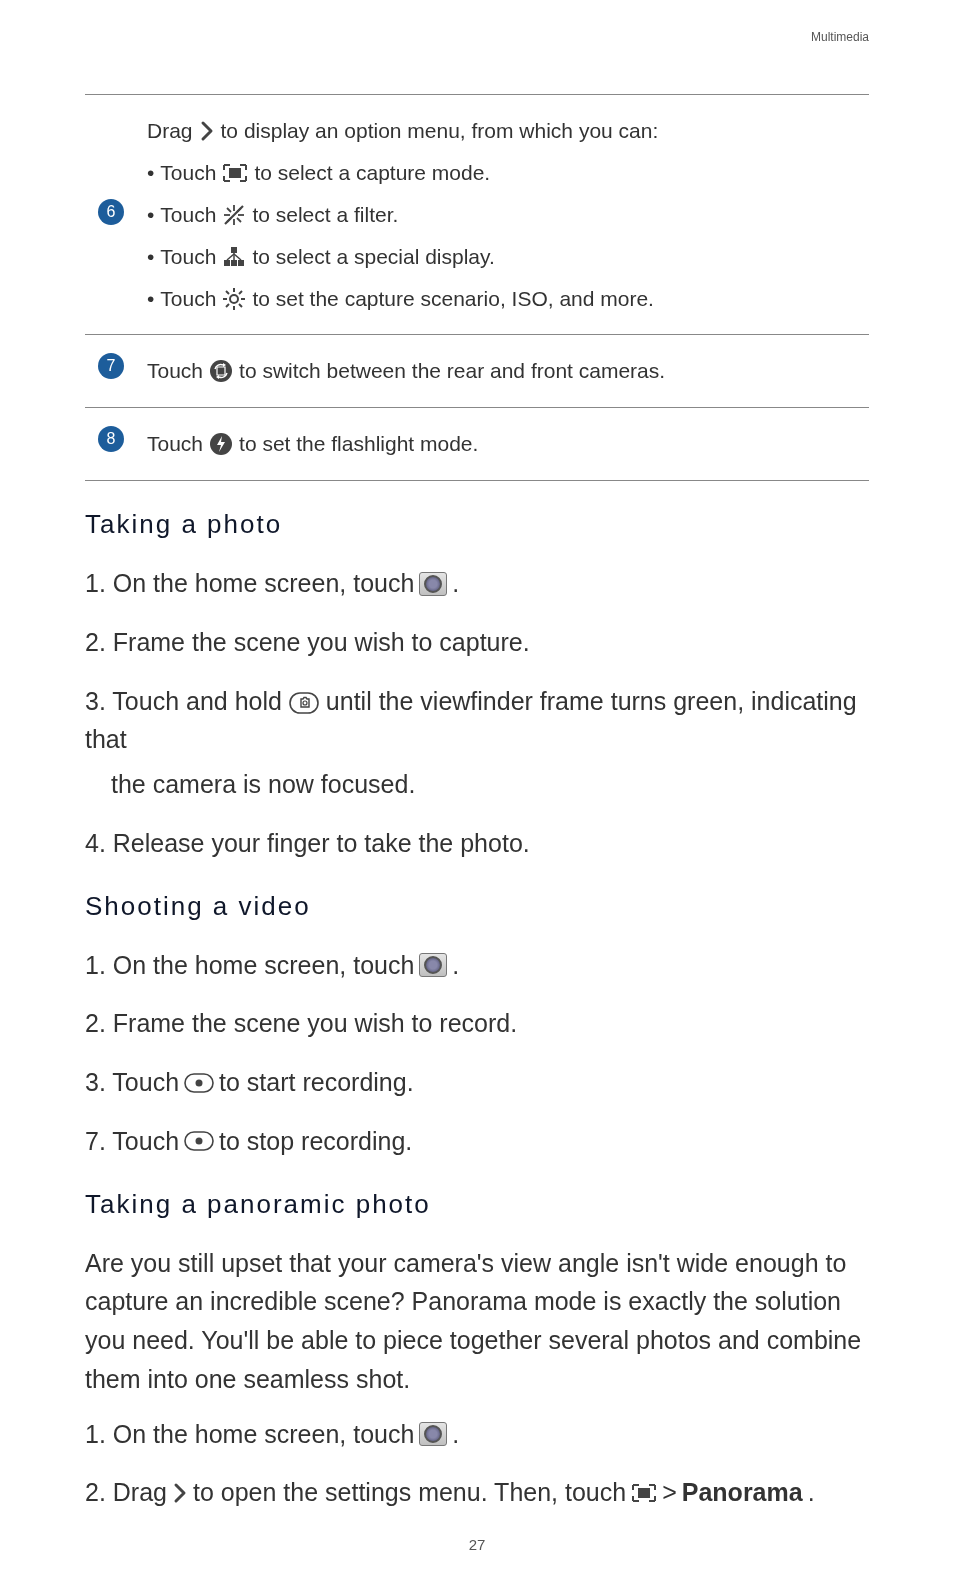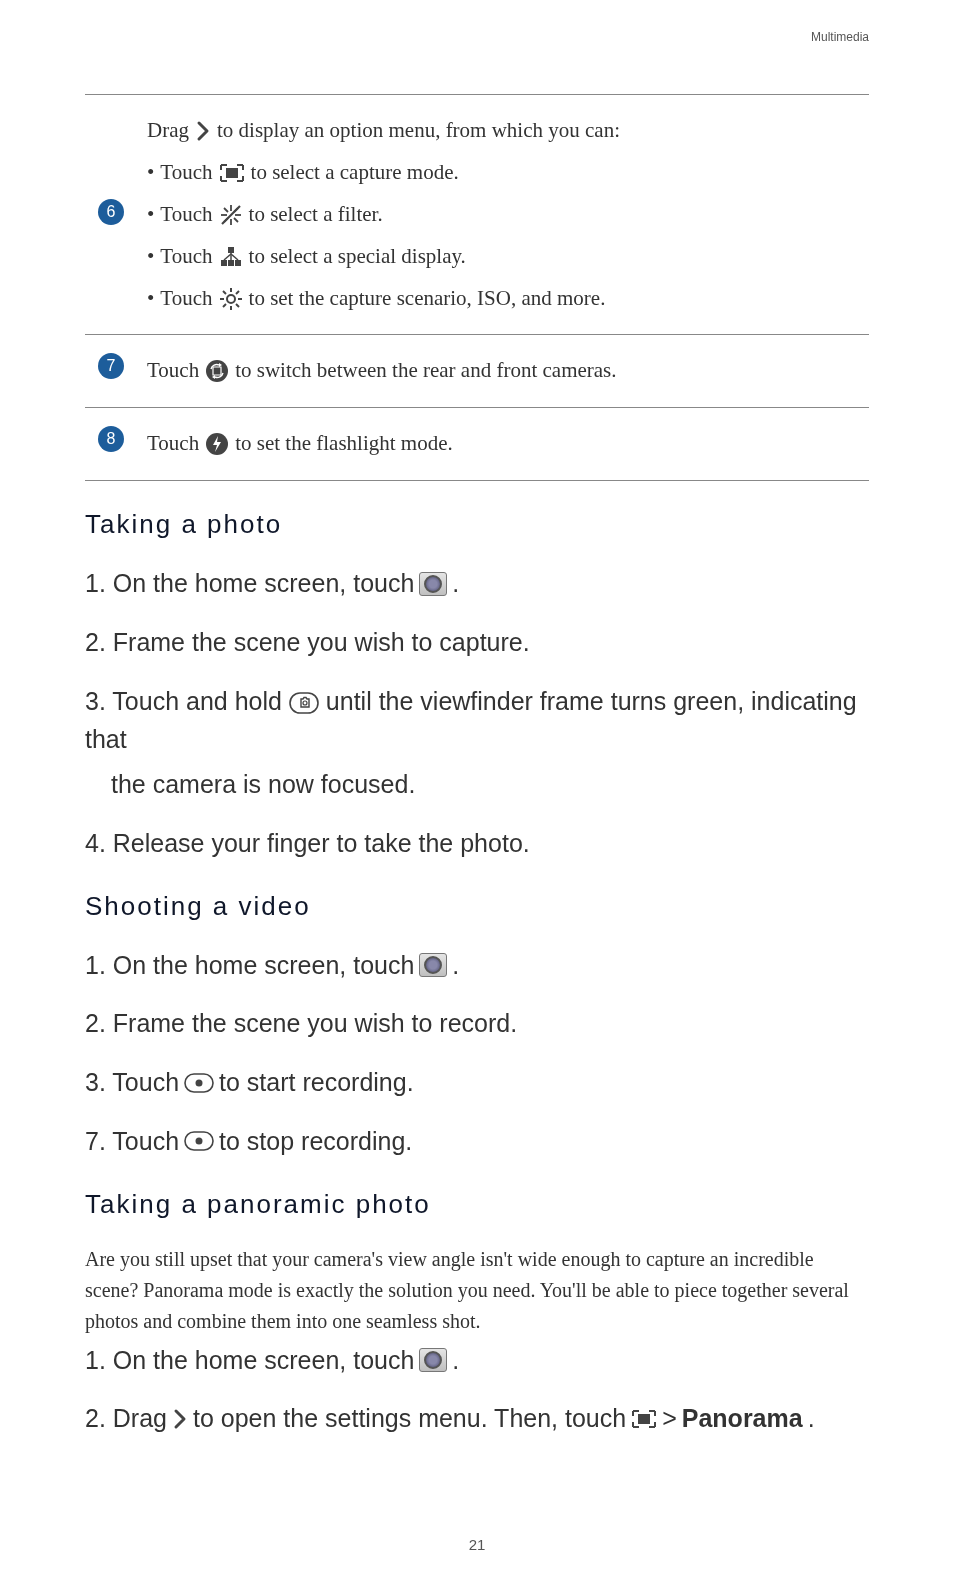--- a/index.html
+++ b/index.html
@@ -58,42 +58,40 @@
       color: #333;
       line-height: 1.9;
       padding-left: 10px;
     }
     .bullet-line {
       display: flex;
       align-items: center;
       flex-wrap: wrap;
       gap: 6px;
       margin: 2px 0;
-      font-family: Liberation Serif, serif;
     }
     .inline-icon {
       display: inline-flex;
       align-items: center;
       justify-content: center;
       vertical-align: middle;
     }
     .section-heading {
       color: #0f172a;
       font-size: 26px;
       font-weight: 400;
       margin-top: 28px;
       margin-bottom: 24px;
       letter-spacing: 2px;
     }
     .body-p {
-      font-size: 20px;
+      font-size: 25px;
       color: #333;
       line-height: 1.55;
-      margin-bottom: 4px;
-      font-family: Liberation Serif, serif;
+      margin-bottom: 16px;
     }
     .step-line {
       font-size: 25px;
       color: #333;
       line-height: 1.55;
       margin-bottom: 20px;
       display: flex;
       flex-wrap: wrap;
       align-items: center;
       gap: 5px;
@@ -350,13 +348,13 @@
     <svg width="26" height="20" viewBox="0 0 26 20">
         <path d="M2 2 L8 2 M2 2 L2 7 M24 2 L18 2 M24 2 L24 7 M2 18 L8 18 M2 18 L2 13 M24 18 L18 18 M24 18 L24 13" stroke="#444" stroke-width="2" fill="none"></path>
         <rect x="7" y="5" width="12" height="10" fill="#444"></rect>
       </svg>
   </span>
   <span>&gt;</span>
   <span class="bold">Panorama</span>
     <span>.</span>
 </div>
 
-<div class="page-num">21</div>
+<div class="page-num">27</div>
 
 </body></html>

